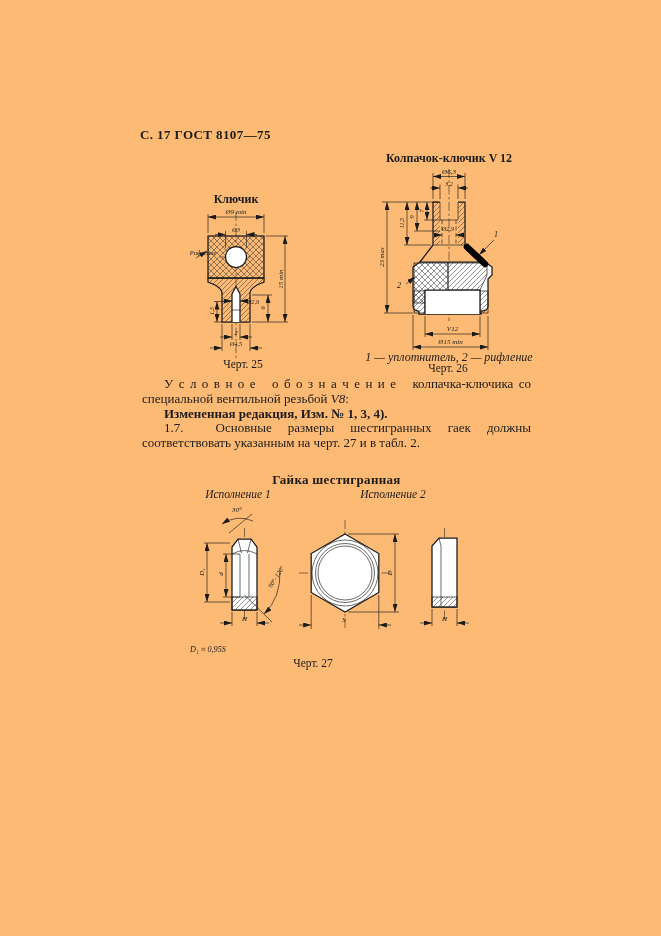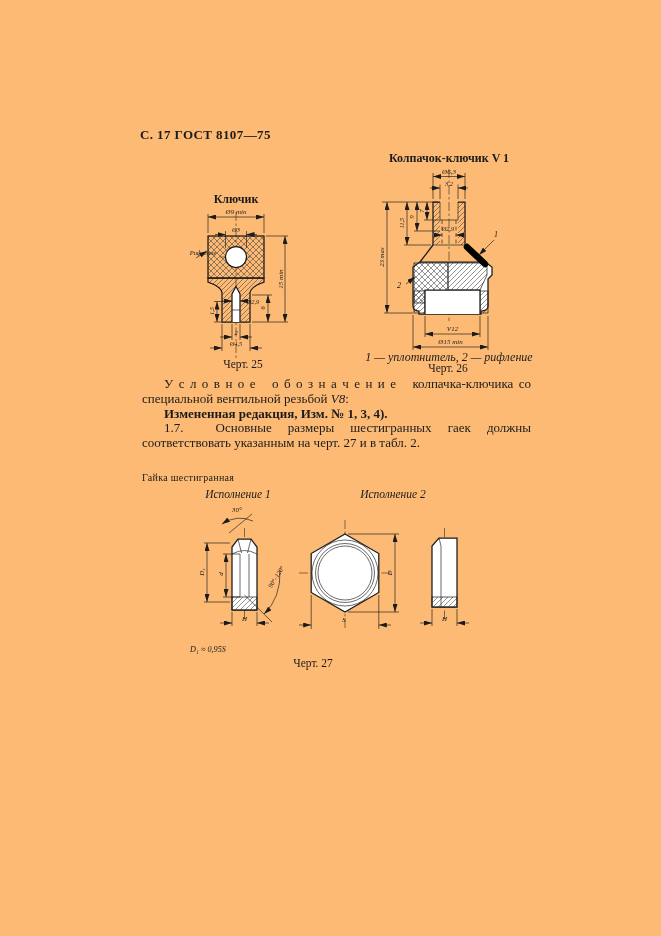--- a/index.html
+++ b/index.html
@@ -13,21 +13,21 @@
   .caption{font-size:11.5px;text-align:center;}
   .c25{left:178px;top:358px;width:130px;}
   .c26{left:368px;top:362px;width:160px;}
   .c27{left:243px;top:657px;width:140px;font-family:Liberation Serif, serif;}
   .fn26{left:364px;top:350px;width:170px;font-size:12px;font-style:italic;text-align:center;}
   .textblock{left:142px;top:377px;width:389px;font-size:13px;line-height:14.8px;text-align:justify;}
   .textblock p{margin:0;}
   .ind{text-indent:22px;}
   .ctr{text-align:center;font-style:italic;text-indent:0;}
   .bld{font-weight:bold;}
-  .nuthead{left:142px;top:472px;width:389px;text-align:left;font-weight:normal;font-size:10px;letter-spacing:.3px;}
+  .nuthead{left:142px;top:472px;width:389px;text-align:center;font-weight:bold;font-size:13px;letter-spacing:.3px;}
   .variant{font-size:11.5px;font-style:italic;text-align:center;}
   .v1{left:178px;top:488px;width:120px;}
   .v2{left:330px;top:488px;width:126px;}
   
   .o{fill:none;stroke:#1b1b1b;stroke-width:1.25px;}
   .t{fill:none;stroke:#1b1b1b;stroke-width:.65px;}
   .dim{fill:none;stroke:#1b1b1b;stroke-width:.65px;marker-start:url(#ar);marker-end:url(#ar);}
   .ae{fill:none;stroke:#1b1b1b;stroke-width:.65px;marker-end:url(#ar);}
   .cl{fill:none;stroke:#1b1b1b;stroke-width:.55px;stroke-dasharray:9 2.5 2.5 2.5;}
   .dash{stroke-dasharray:4 2.5;}
@@ -55,21 +55,21 @@
       </pattern>
       <pattern id="hh" width="5" height="5" patternUnits="userSpaceOnUse">
         <path d="M0,5 L5,0" stroke="#3a3a3a" stroke-width="0.55"></path>
       </pattern>
     </defs>
   </svg>
 
   <div class="abs hdr">С. 17 ГОСТ 8107—75</div>
 
   <div class="abs figtitle t25">Ключик</div>
-  <div class="abs figtitle t26">Колпачок-ключик V 1</div>
+  <div class="abs figtitle t26">Колпачок-ключик V 12</div>
 
   <svg class="abs" style="left:160px;top:172px" width="180" height="200" viewBox="0 0 180 200">
     <g>
       <path class="cl" d="M76,40 V186"></path>
       <path class="cl" d="M60,85 H92"></path>
     </g>
     <g>
       <path class="t" d="M48,61 V42 M104,61 V42"></path>
       <line class="dim" x1="48" y1="45" x2="104" y2="45"></line>
       <text class="d" x="76" y="41.5">Ø9 min</text>

